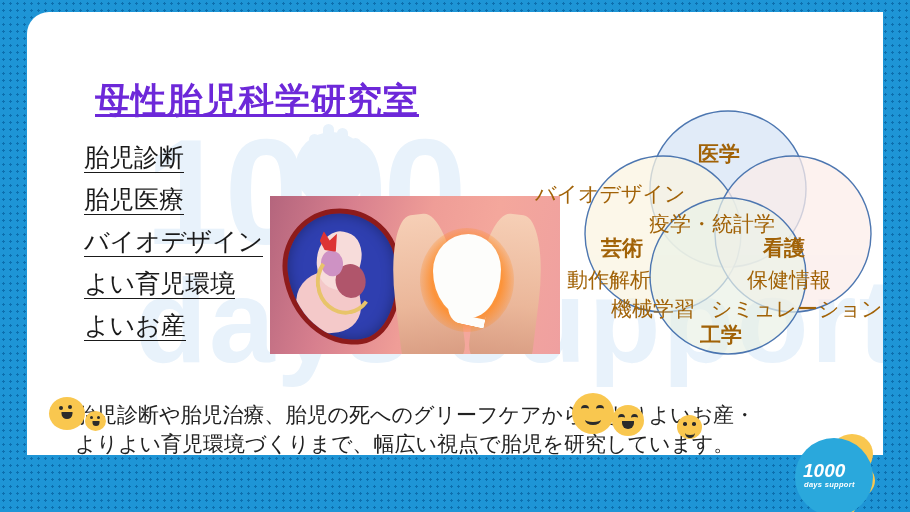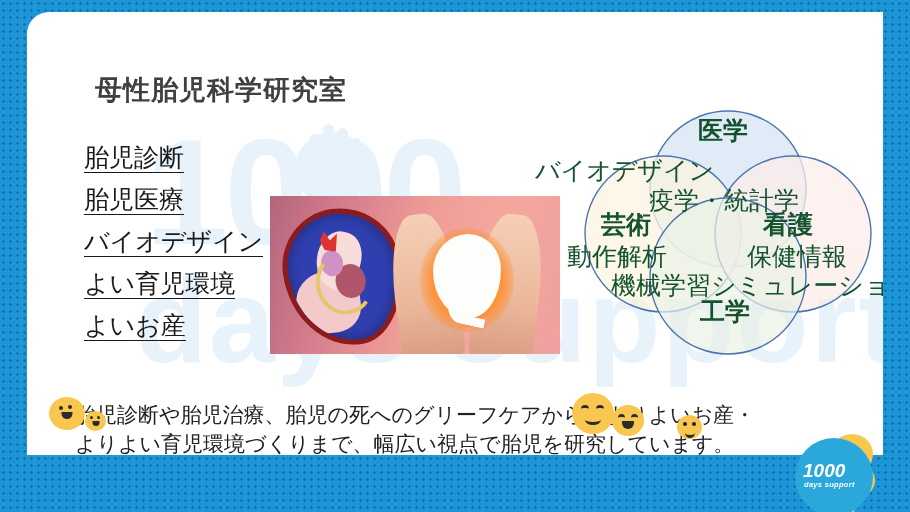--- a/index.html
+++ b/index.html
@@ -83,24 +83,25 @@
     width: 11px;
     border-radius: 6px 6px 0 0;
     background: #E8F2FB;
   }
 
   
   #title {
     position: absolute;
     left: 68px;
     top: 42px;
-    font-size: 27px;
-    color: #404040;
+    font-size: 35px;
+    color: #6d28d9;
     letter-spacing: 1px;
     white-space: nowrap;
+    text-decoration: underline;
   }
 
   
   #keyword-list {
     position: absolute;
     left: 57px;
     top: 133px;
     width: 180px;
   }
   #keyword-list .kw {
@@ -250,24 +251,25 @@
   #venn {
     position: absolute;
     left: 518px;
     top: 82px;
     width: 366px;
     height: 262px;
   }
   #venn svg { display:block; }
   .venn-label {
     position: absolute;
-    font-size: 25px;
-    color: #14532d;
+    font-size: 21px;
+    color: #a16207;
     white-space: nowrap;
     line-height: 1;
+    margin-top: 25px;
   }
   .venn-label.bold { font-weight: 700; }
 
   
   #caption {
     position: absolute;
     left: 48px;
     top: 389px;
     width: 800px;
     font-size: 21px;

